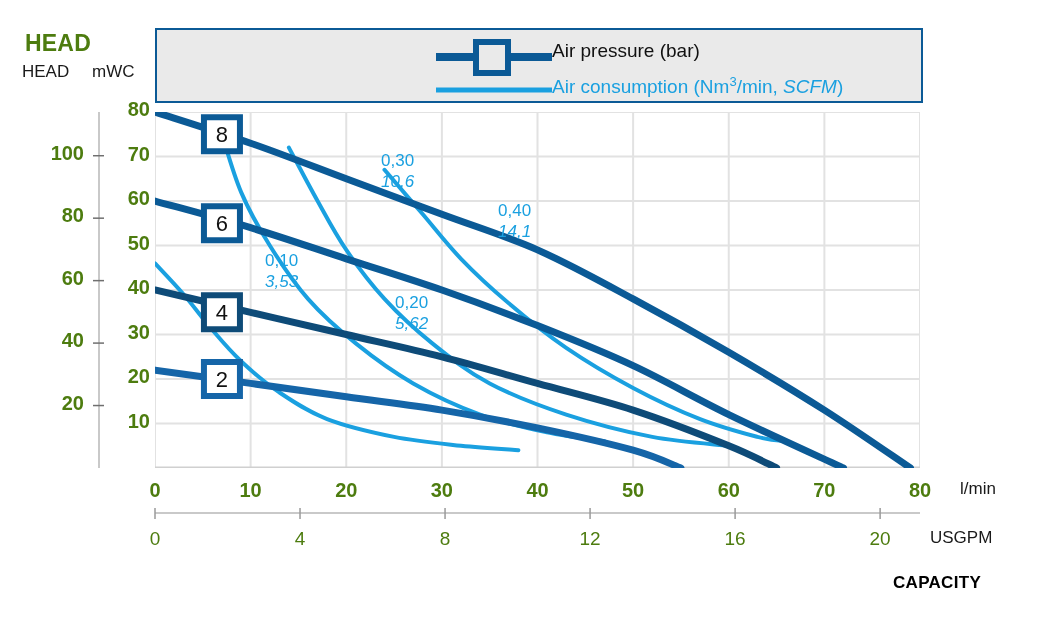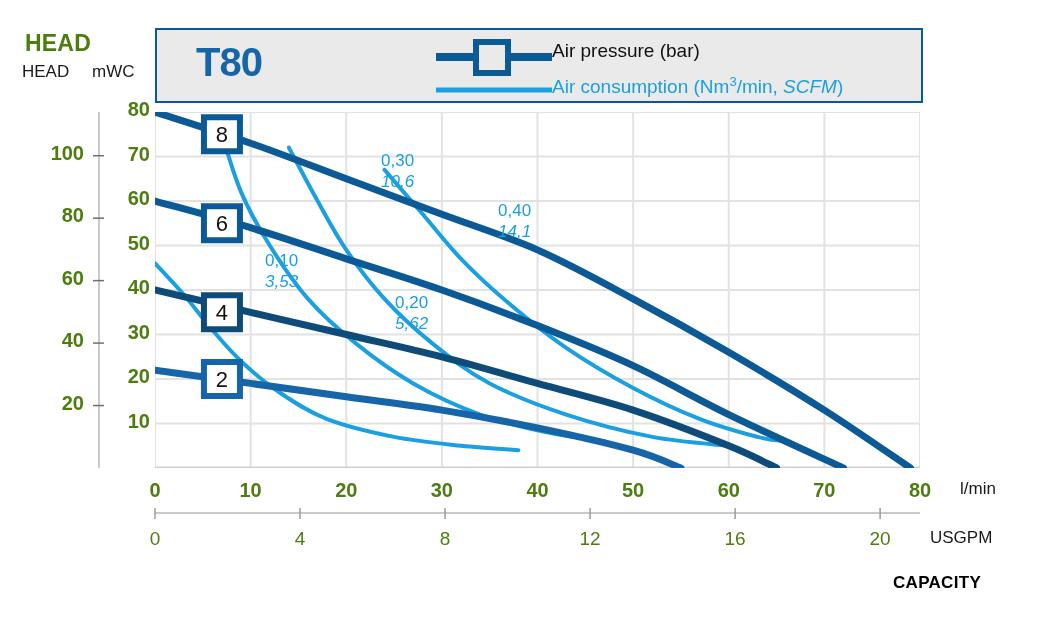--- a/index.html
+++ b/index.html
@@ -254,21 +254,20 @@
   <div class="abs ann center" style="left:381px;  top:150px;">
     <span class="l1">0,30</span>
     <span class="l2">10,6</span>
   </div>
   <div class="abs ann center" style="left:498px;  top:200px;">
     <span class="l1">0,40</span>
     <span class="l2">14,1</span>
   </div>
 
   <div class="abs" id="legend-box"></div>
-  <div class="abs" id="legend-title">T80</div>
 
   <svg class="abs" id="legend-keys" width="130" height="70" viewBox="0 0 130 70" style="left:434px; top:38px;">
     <g>
       <path d="M 2 19 L 118 19" stroke="#0b5a96" stroke-width="8" fill="none"></path>
       <rect x="42" y="4" width="32" height="31" fill="#eaeaea" stroke="#0b5a96" stroke-width="6"></rect>
     </g>
     <g>
       <path d="M 2 52 L 118 52" stroke="#1aa0e0" stroke-width="5" fill="none"></path>
     </g>
   </svg>

